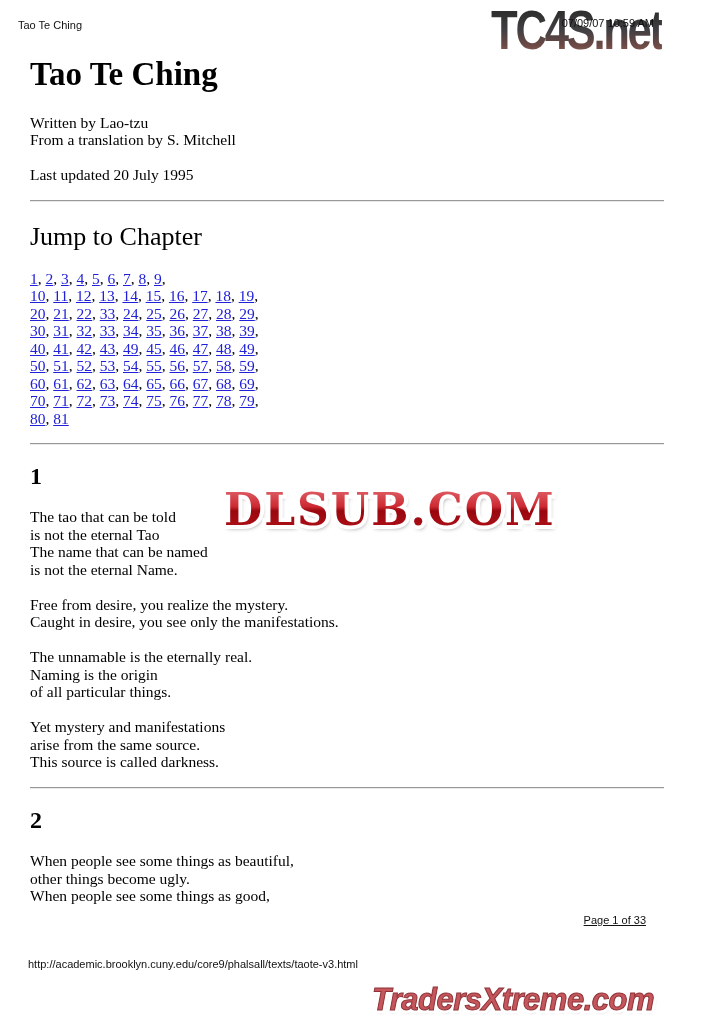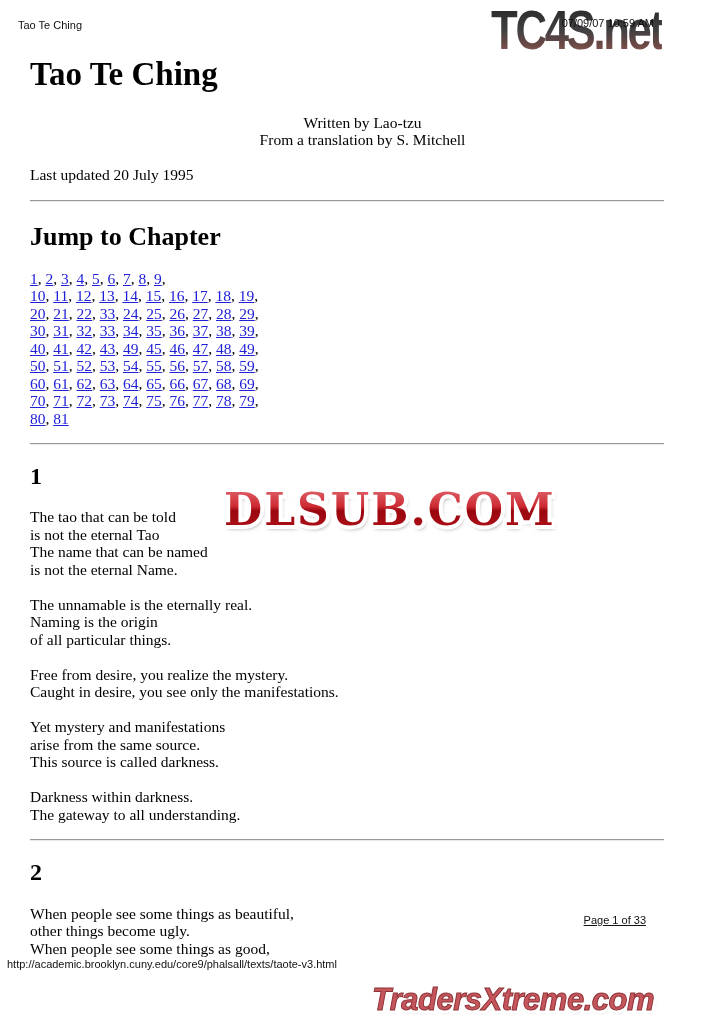--- a/index.html
+++ b/index.html
@@ -21,21 +21,21 @@
     font-family: "Liberation Sans", sans-serif;
     font-size: 11px; color: #111;
   }
   .ph-date {
     position: absolute; right: 10px; top: 17px;
     font-family: "Liberation Sans", sans-serif;
     font-size: 11px; color: #111;
     z-index: 6;
   }
   .footer-url {
-    position: absolute; left: 7px; top: 958px;
+    position: absolute; left: 28px; top: 958px;
     font-family: "Liberation Sans", sans-serif;
     font-size: 11px; color: #111;
   }
   .footer-page {
     position: absolute; right: 18px; top: 914px;
     font-family: "Liberation Sans", sans-serif;
     font-size: 11px; color: #111; text-decoration: underline;
   }
 
   
@@ -94,32 +94,32 @@
   
   .content {
     position: absolute; left: 30px; top: 0;
     width: 665px;
     font-size: 15.5px; line-height: 17.5px;
   }
   .content h1 {
     margin: 56px 0 0 0;
     font-size: 33px; line-height: 1.15; font-weight: bold;
   }
-  .byline { margin: 20px 0 0 0; text-align: center; }
+  .byline { margin: 20px 0 0 0; }
   .updated { margin: 17.5px 0 0 0; }
   hr.rule {
     margin: 16px 0;
     border: none;
     border-top: 1px solid #999;
     border-bottom: 1px solid #e9e9e9;
     height: 0;
   }
   .content h2 {
     margin: 20px 0 0 0;
-    font-size: 26px; line-height: 1.15; font-weight: bold;
+    font-size: 26px; line-height: 1.15; font-weight: normal;
   }
   .toc { margin-top: 18px; }
   .toc a { color: #2020d8; text-decoration: underline; }
   .toc-row { white-space: nowrap; }
   h3.chapter-num {
     margin: 18px 0 0 0;
     font-size: 24px; line-height: 1.15; font-weight: bold;
   }
   p.stanza { margin: 17.5px 0 0 0; }
 </style>
@@ -151,24 +151,23 @@
         <div class="toc-row"><a href="#">40</a>, <a href="#">41</a>, <a href="#">42</a>, <a href="#">43</a>, <a href="#">49</a>, <a href="#">45</a>, <a href="#">46</a>, <a href="#">47</a>, <a href="#">48</a>, <a href="#">49</a>,</div>
         <div class="toc-row"><a href="#">50</a>, <a href="#">51</a>, <a href="#">52</a>, <a href="#">53</a>, <a href="#">54</a>, <a href="#">55</a>, <a href="#">56</a>, <a href="#">57</a>, <a href="#">58</a>, <a href="#">59</a>,</div>
         <div class="toc-row"><a href="#">60</a>, <a href="#">61</a>, <a href="#">62</a>, <a href="#">63</a>, <a href="#">64</a>, <a href="#">65</a>, <a href="#">66</a>, <a href="#">67</a>, <a href="#">68</a>, <a href="#">69</a>,</div>
         <div class="toc-row"><a href="#">70</a>, <a href="#">71</a>, <a href="#">72</a>, <a href="#">73</a>, <a href="#">74</a>, <a href="#">75</a>, <a href="#">76</a>, <a href="#">77</a>, <a href="#">78</a>, <a href="#">79</a>,</div>
         <div class="toc-row"><a href="#">80</a>, <a href="#">81</a></div>
       </div>
     <div>
         <hr class="rule">
         <h3 class="chapter-num">1</h3>
         <p class="stanza">The tao that can be told<br>is not the eternal Tao<br>The name that can be named<br>is not the eternal Name.</p>
+        <p class="stanza">Free from desire, you realize the mystery.<br>Caught in desire, you see only the manifestations.</p>
         <p class="stanza">The unnamable is the eternally real.<br>Naming is the origin<br>of all particular things.</p>
-        <p class="stanza">Free from desire, you realize the mystery.<br>Caught in desire, you see only the manifestations.</p>
         <p class="stanza">Yet mystery and manifestations<br>arise from the same source.<br>This source is called darkness.</p>
-        <p class="stanza">Darkness within darkness.<br>The gateway to all understanding.</p>
         <hr class="rule">
         <h3 class="chapter-num">2</h3>
         <p class="stanza">When people see some things as beautiful,<br>other things become ugly.<br>When people see some things as good,</p>
       </div>
   </div>
 
   <div class="wm-dlsub">
     <span class="back">DLSUB.COM</span>
     <span class="front">DLSUB.COM</span>
   </div>

